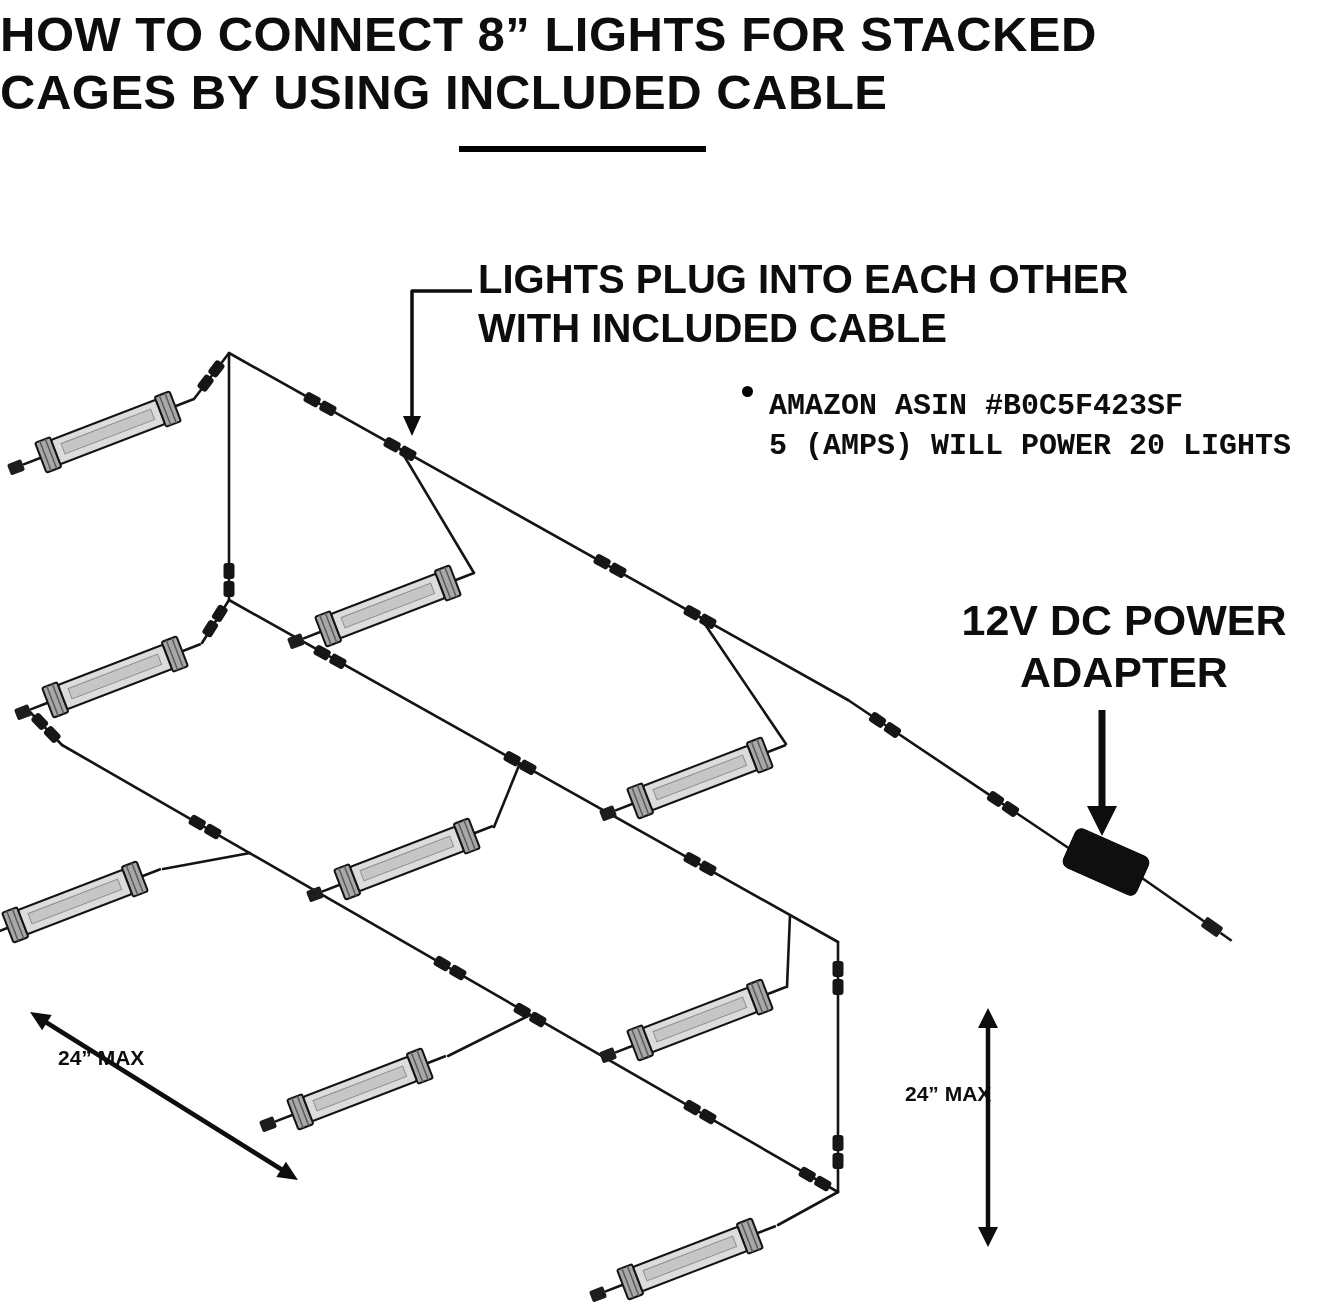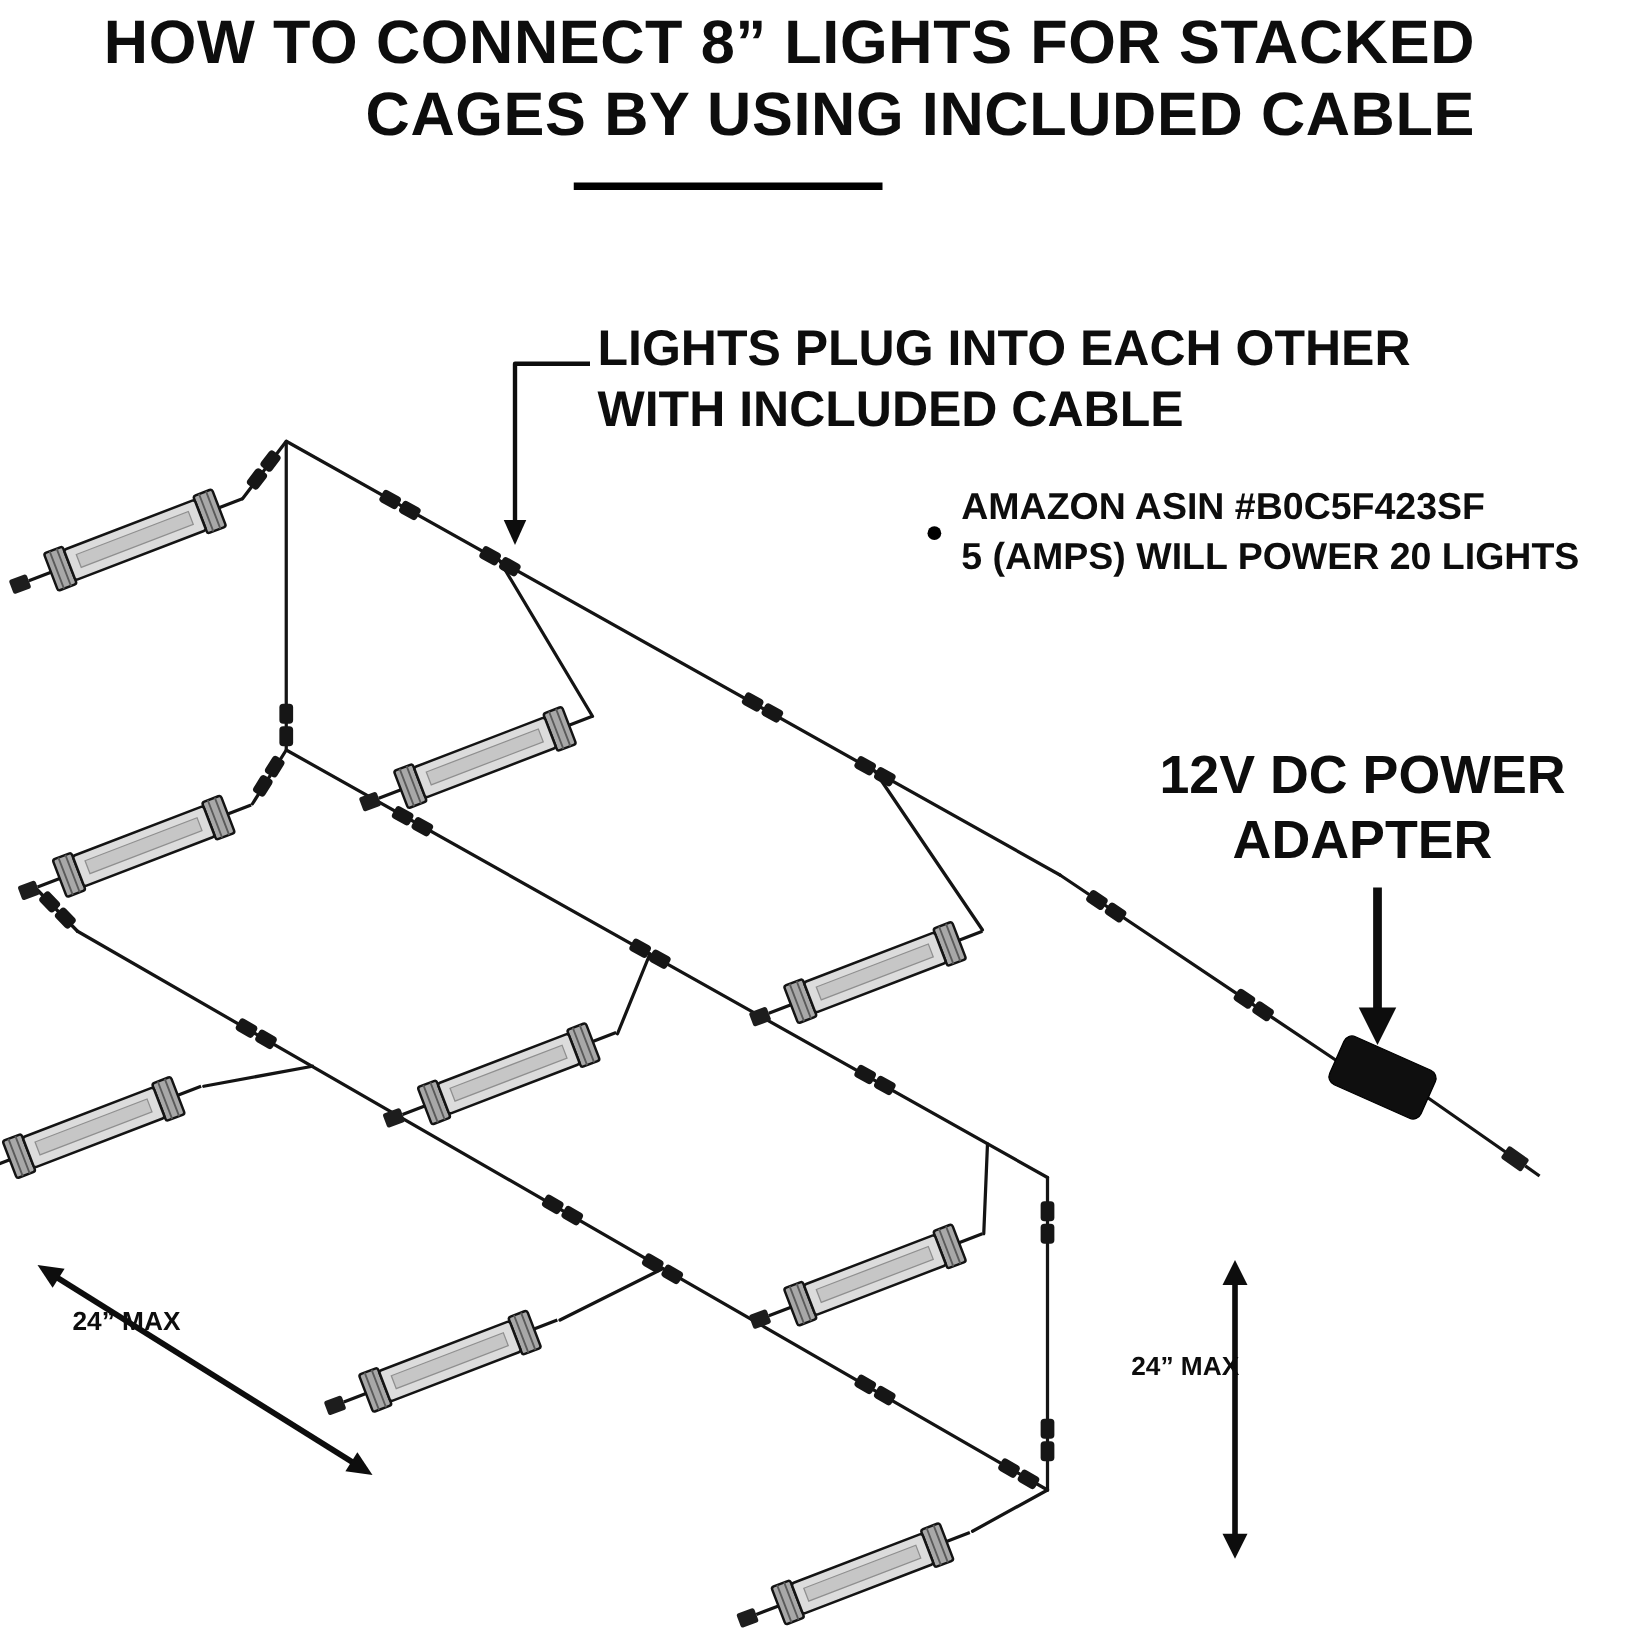--- a/index.html
+++ b/index.html
@@ -3,34 +3,34 @@
 <meta charset="utf-8">
 <style>
   html,body{margin:0;padding:0;background:#ffffff;}
   .canvas{
     position:relative;width:1320px;height:1310px;background:#ffffff;
     overflow:hidden;font-family:"Liberation Sans",sans-serif;color:#0d0d0d;
   }
   .art{position:absolute;left:0;top:0;}
   .title{
     position:absolute;left:0;top:6px;width:1180px;margin:0;
-    text-align:right;font-size:49px;font-weight:bold;line-height:1.18;
+    text-align:left;font-size:49px;font-weight:bold;line-height:1.18;
     letter-spacing:.5px;white-space:pre-line;
   }
   .underline{position:absolute;left:459px;top:146px;width:247px;height:6px;background:#000;}
   .callout{
     position:absolute;left:478px;top:255px;font-size:40px;font-weight:bold;
     line-height:1.22;white-space:pre-line;
   }
   .bullets{position:absolute;left:742px;top:386px;display:flex;flex-direction:column;gap:24px;}
-  .bullet{display:flex;align-items:center;gap:16px;}
+  .bullet{display:flex;gap:16px;font-family:Liberation Mono, monospace;}
   .dot{width:11px;height:11px;border-radius:50%;background:#000;flex:none;}
   .bullet-text{font-size:30px;font-weight:bold;line-height:1.34;white-space:pre-line;}
   .adapter-label{
-    position:absolute;left:905px;top:595px;width:370px;text-align:center;
+    position:absolute;left:939px;top:595px;width:370px;text-align:center;
     font-size:43px;font-weight:bold;line-height:1.2;white-space:pre-line;
   }
   .measure{position:absolute;font-size:21px;font-weight:bold;white-space:nowrap;}
   .measure.left{left:58px;top:1046px;}
   .measure.right{left:905px;top:1082px;}
 </style>
 </head>
 <body>
 
 <div class="canvas">

